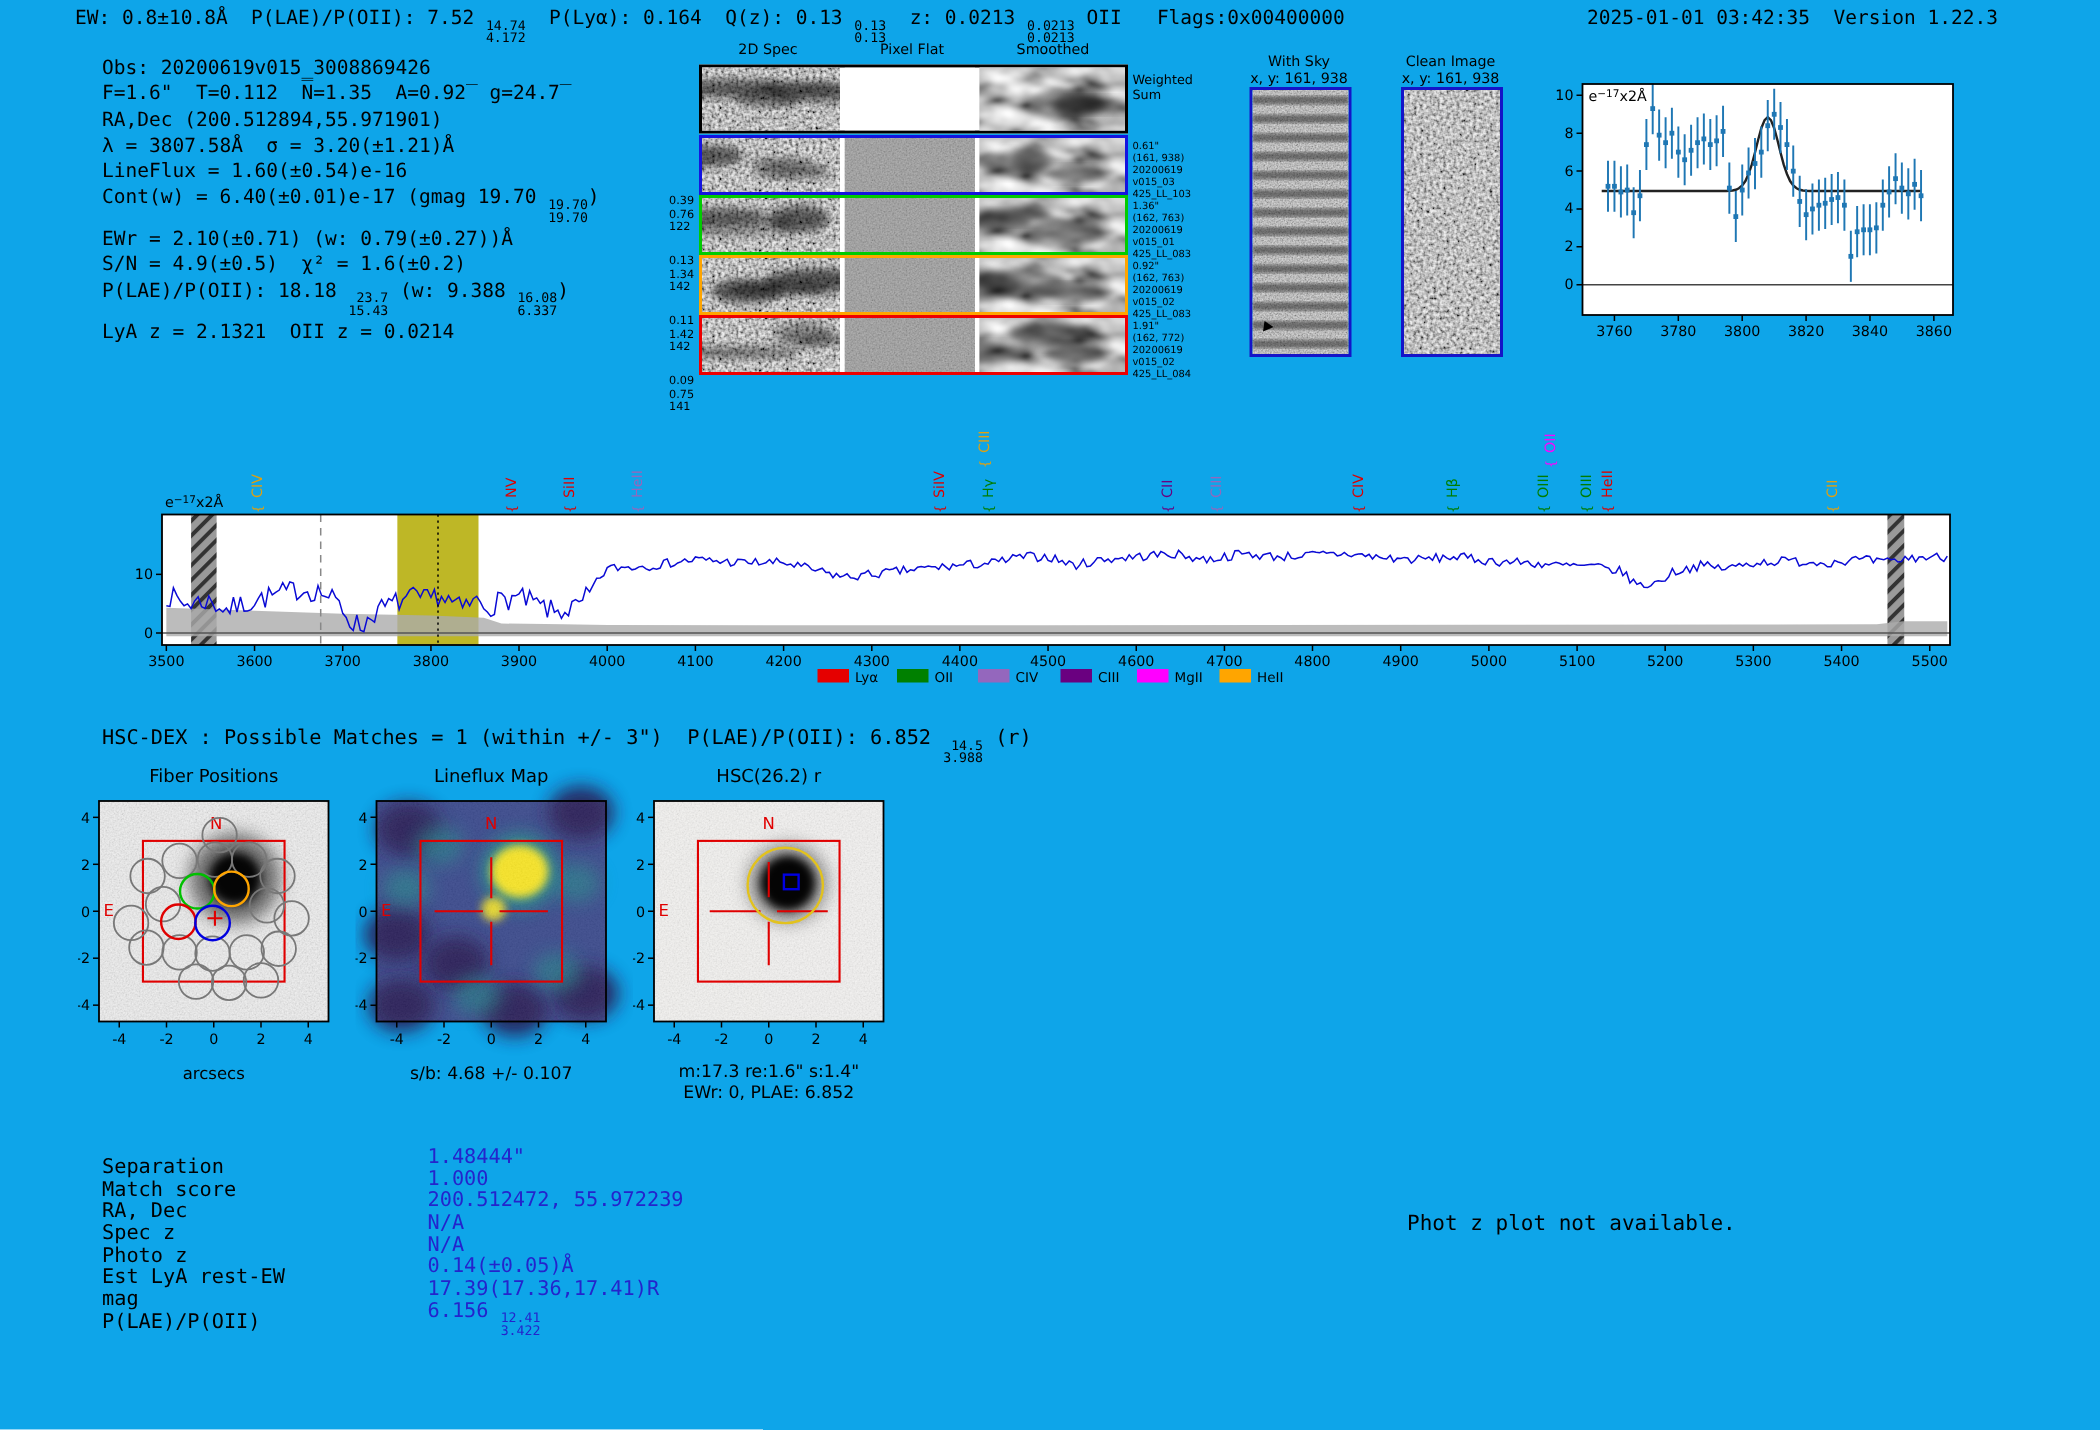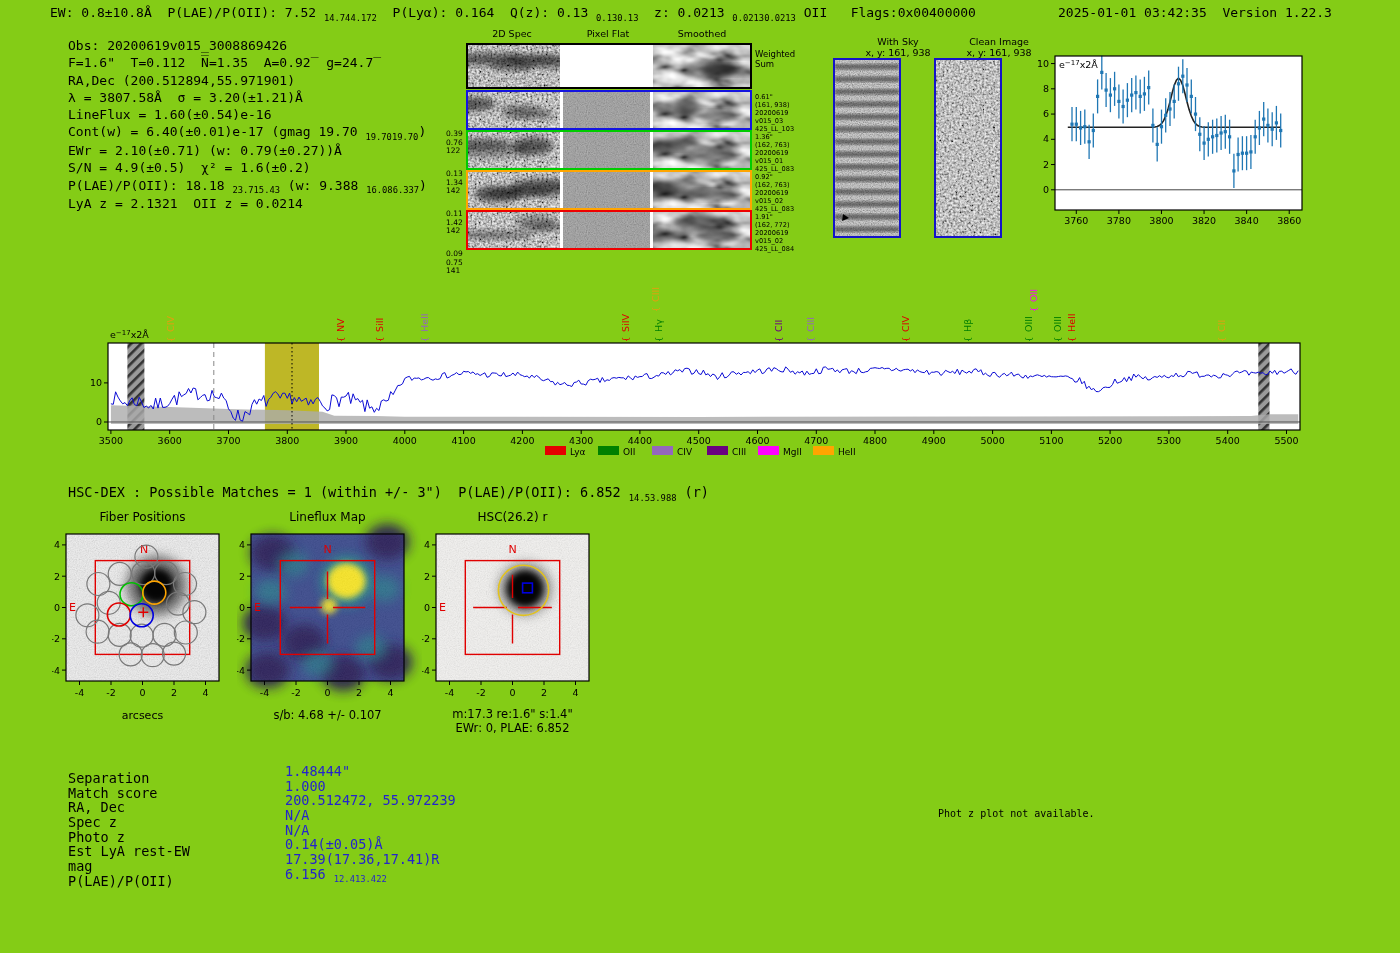--- a/index.html
+++ b/index.html
@@ -1,48 +1,48 @@
 <!DOCTYPE html>
 <html><head>
 <meta charset="utf-8">
 <style>
   html,body{margin:0;padding:0;background:#fff;}
-  .page{position:relative;width:1400px;height:953px;background:#84cc16;overflow:hidden;
+  .page{position:relative;width:1400px;height:953px;background:#0ea5e9;overflow:hidden;
         font-family:"DejaVu Sans Mono","Liberation Mono",monospace;color:#000;}
   .mono{font-family:"DejaVu Sans Mono","Liberation Mono",monospace;white-space:pre;}
   .abs{position:absolute;}
   .hdr{font-size:13px;}
   .iline{font-size:13px;line-height:17.3px;white-space:pre;}
-  .frac{display:inline-flex;flex-direction:row;font-size:8.8px;line-height:1.02;
+  .frac{display:inline-flex;flex-direction:column;font-size:8.8px;line-height:1.02;
         vertical-align:-3.5px;text-align:right;}
   .frac span{display:block;}
   
   #spec2d{position:absolute;left:444px;top:28px;width:345px;height:224px;}
   .s2d-headers span{position:absolute;top:0;font-family:"DejaVu Sans","Liberation Sans",sans-serif;
         font-size:9.5px;transform:translateX(-50%);}
   .s2d-row{position:absolute;left:22px;width:282px;border:2px solid #000;background:#fff;}
   .s2d-row svg{position:absolute;top:0;}
   .s2d-left{position:absolute;left:-22px;top:2px;width:20px;font-size:7.5px;line-height:8.6px;
         font-family:"DejaVu Sans","Liberation Sans",sans-serif;margin-top:36px;}
   .s2d-right{position:absolute;left:287px;top:1px;width:42px;font-size:6.6px;line-height:8px;
         font-family:"DejaVu Sans","Liberation Sans",sans-serif;white-space:nowrap;}
   .wsum{position:absolute;left:287px;top:4px;font-size:8.5px;line-height:10px;
         font-family:"DejaVu Sans","Liberation Sans",sans-serif;}
   
   .skytitle{position:absolute;font-family:"DejaVu Sans","Liberation Sans",sans-serif;font-size:9.5px;
-        text-align:center;transform:translateX(-50%);white-space:pre;line-height:11px;margin-left:32px;}
+        text-align:center;transform:translateX(-50%);white-space:pre;line-height:11px;}
   .skybox{position:absolute;border:2px solid #1414c8;}
   .skybox svg{display:block;}
   
   #mtable{position:absolute;left:68px;top:770px;font-size:13.5px;}
   .trow{height:14.7px;white-space:pre;}
   .tlab{display:inline-block;width:217px;color:#000;}
   .tval{color:#2424cc;position:relative;top:-7px;}
   .tval .frac{color:#2424cc;}
-  .photz{position:absolute;left:938px;top:808px;font-size:10px;}
+  .photz{position:absolute;left:938px;top:808px;font-size:14px;}
   .hscdex{position:absolute;left:68px;top:484px;font-size:13.5px;}
   svg text{font-family:"DejaVu Sans","Liberation Sans",sans-serif;}
   .tk{font-size:9.5px;fill:#000;}
 </style>
 </head>
 <body>
 
 <svg width="0" height="0" style="position:absolute">
 <defs>
   <filter id="fNoise" x="0" y="0" width="100%" height="100%">

